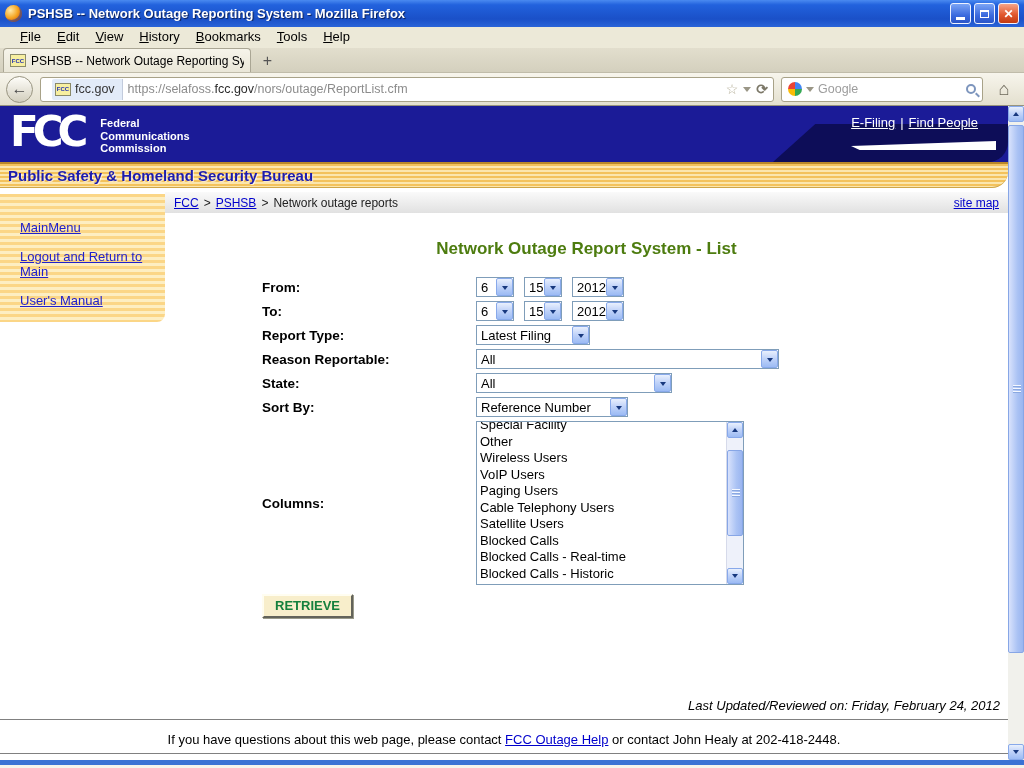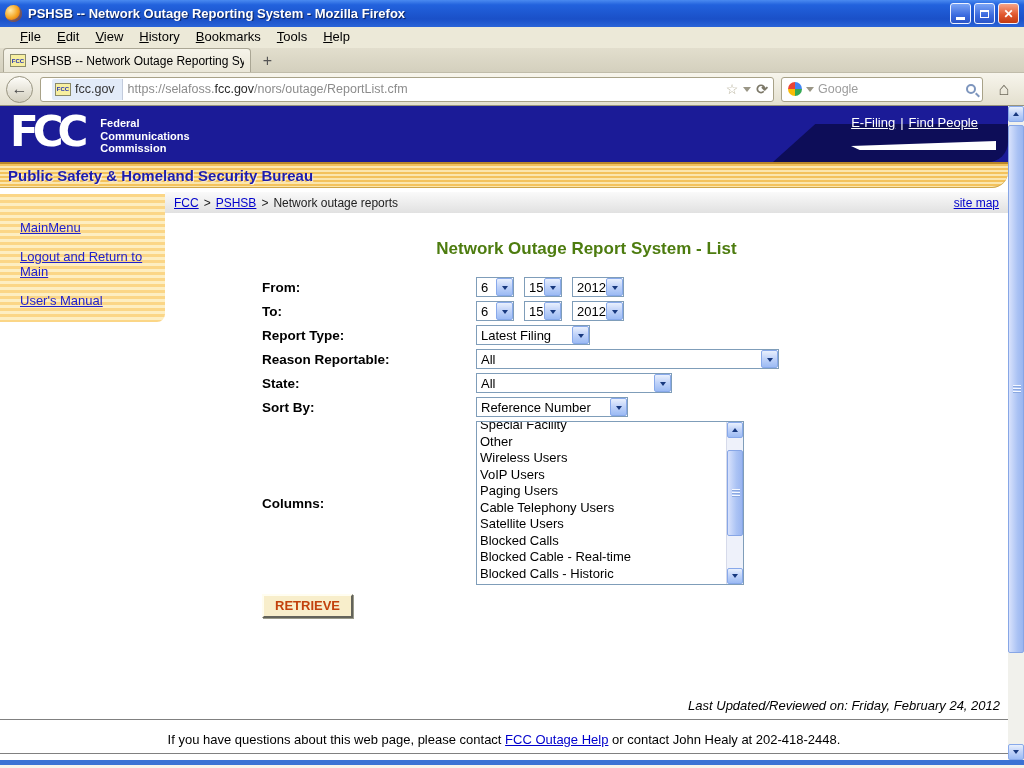--- a/index.html
+++ b/index.html
@@ -130,21 +130,21 @@
   .sb-up { top:0; } .sb-down { bottom:0; }
   .tri-up { width:0; height:0; border:3px solid transparent; border-bottom:4px solid #17387e; margin-bottom:3px; }
   .tri-down { width:0; height:0; border:3px solid transparent; border-top:4px solid #17387e; margin-top:3px; }
   .sb-thumb { position:absolute; left:0; width:16px;
     background:linear-gradient(90deg,#d8e2fc,#abc3f4 60%,#9ab5f0); border:1px solid #87a6e6; border-radius:2px; }
   .lb-thumb { top:28px; height:86px; }
   .grip { position:absolute; left:4px; top:50%; margin-top:-4px; width:8px; height:8px;
     background:repeating-linear-gradient(180deg,#f4f8ff 0 1px,#8aa8e0 1px 2px,transparent 2px 3px); }
 
   .retrieve-btn { display:inline-block; margin:7px 0 0 97px; padding:2px 11px 3px 11px;
-    background:#f8eecb; color:#c2410c; font-weight:bold; font-size:13px;
+    background:#f8eecb; color:#15803d; font-weight:bold; font-size:13px;
     border-top:2px solid #fffdf0; border-left:2px solid #fffdf0;
     border-right:2px solid #63635a; border-bottom:2px solid #63635a;
     box-shadow:1px 1px 0 #9a9a8a; }
 
   .last-updated { text-align:right; font-style:italic; font-size:13px; color:#000; margin:80px 8px 6px 0; }
   .rule { border:none; border-top:1px solid #808080; }
   .page-footer { text-align:center; font-size:13px; color:#000; padding:12px 0 6px 0; }
   .page-footer a { color:#0000cc; text-decoration:underline; }
 
   
@@ -344,21 +344,21 @@
               <div class="list-items">
                 <div class="list-inner">
                   <div class="list-item">Special Facility</div>
                   <div class="list-item">Other</div>
                   <div class="list-item">Wireless Users</div>
                   <div class="list-item">VoIP Users</div>
                   <div class="list-item">Paging Users</div>
                   <div class="list-item">Cable Telephony Users</div>
                   <div class="list-item">Satellite Users</div>
                   <div class="list-item">Blocked Calls</div>
-                  <div class="list-item">Blocked Cable - Real-time</div>
+                  <div class="list-item">Blocked Calls - Real-time</div>
                   <div class="list-item">Blocked Calls - Historic</div>
                 </div>
               </div>
               <div class="list-scroll">
                 <div class="sb-btn sb-up">
                     <span class="tri-up"></span>
                   </div>
                 <div class="sb-thumb lb-thumb">
                     <span class="grip"></span>
                   </div>

